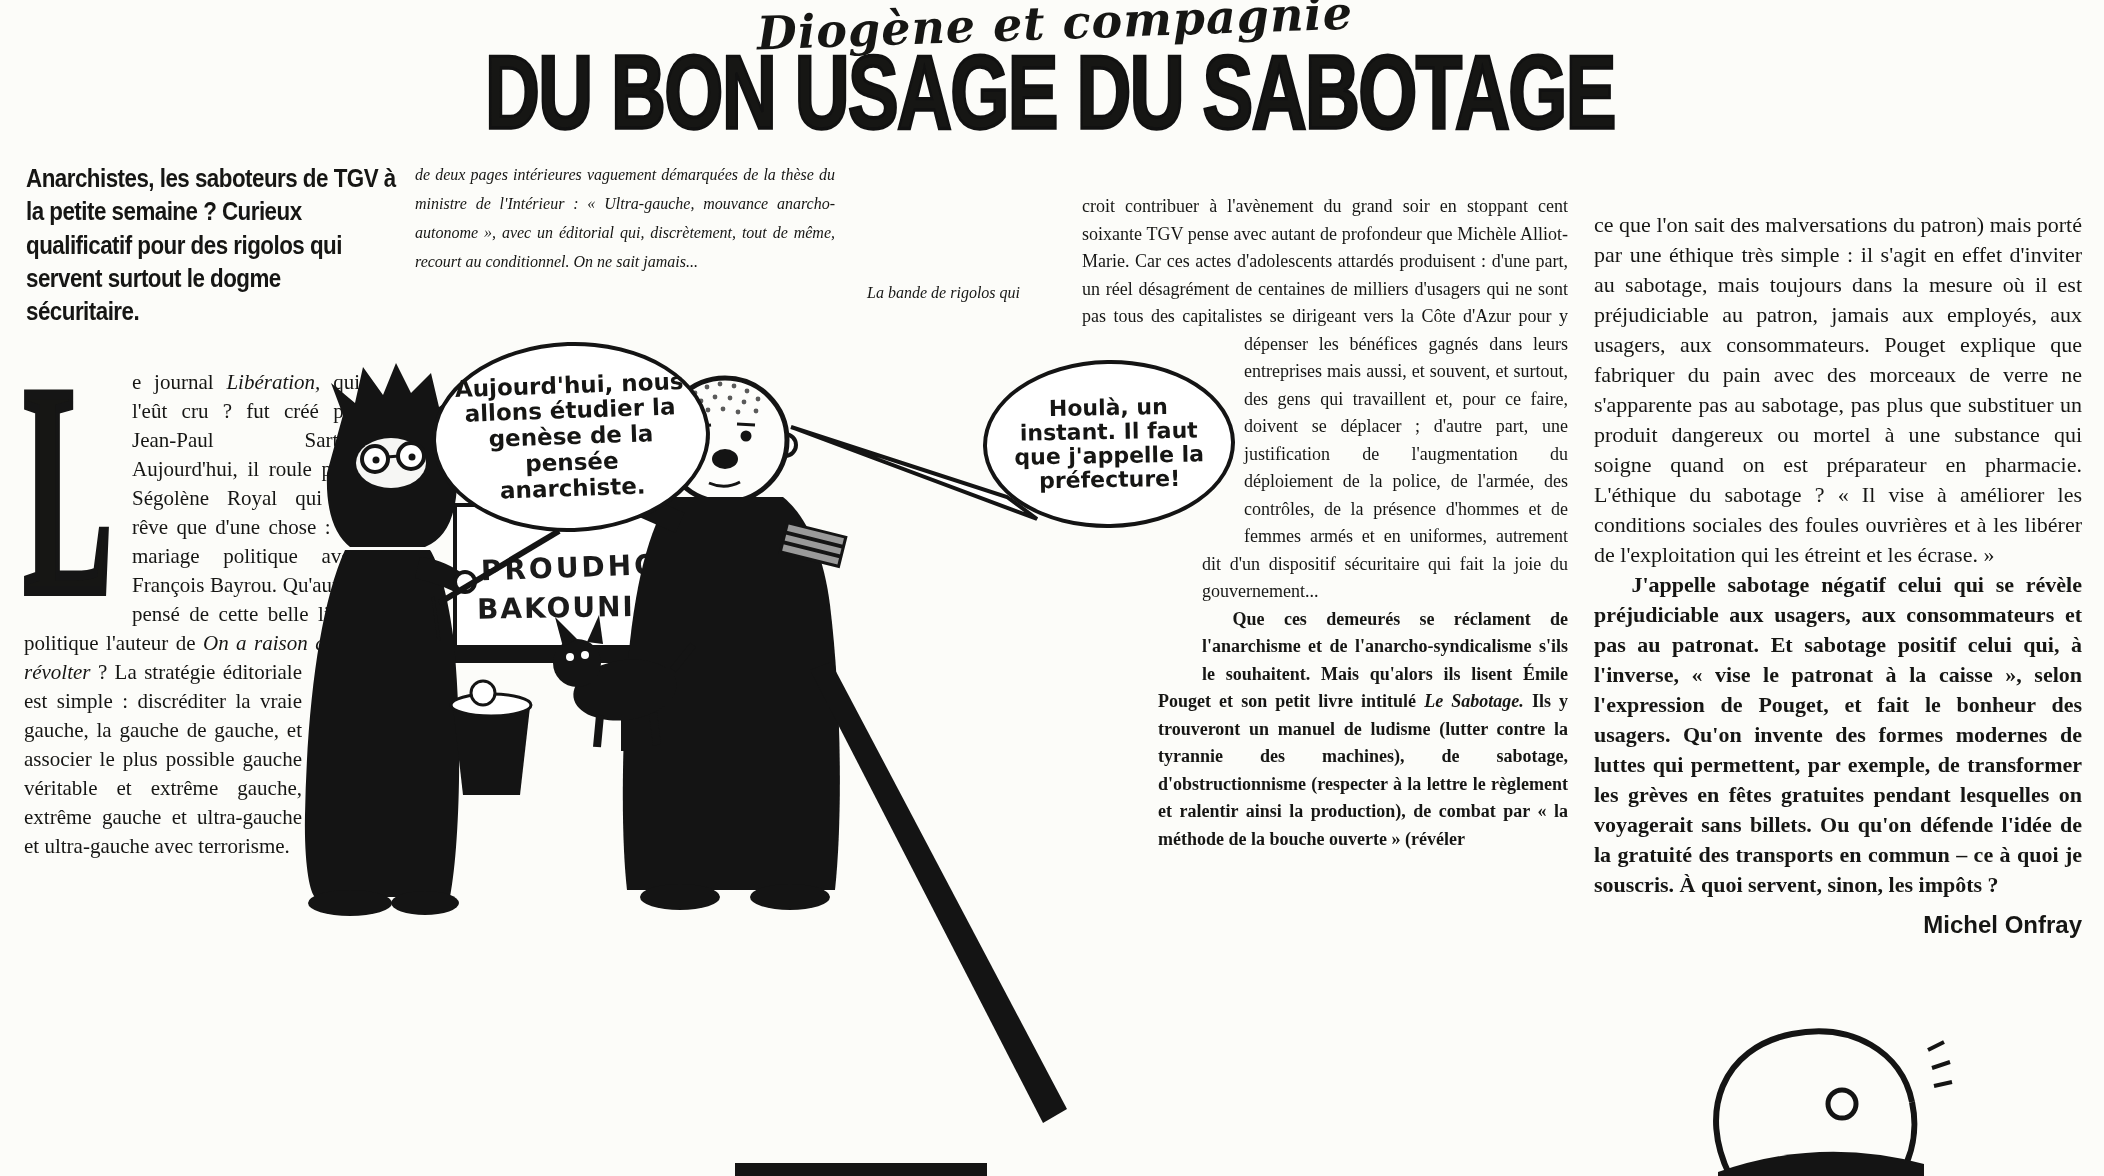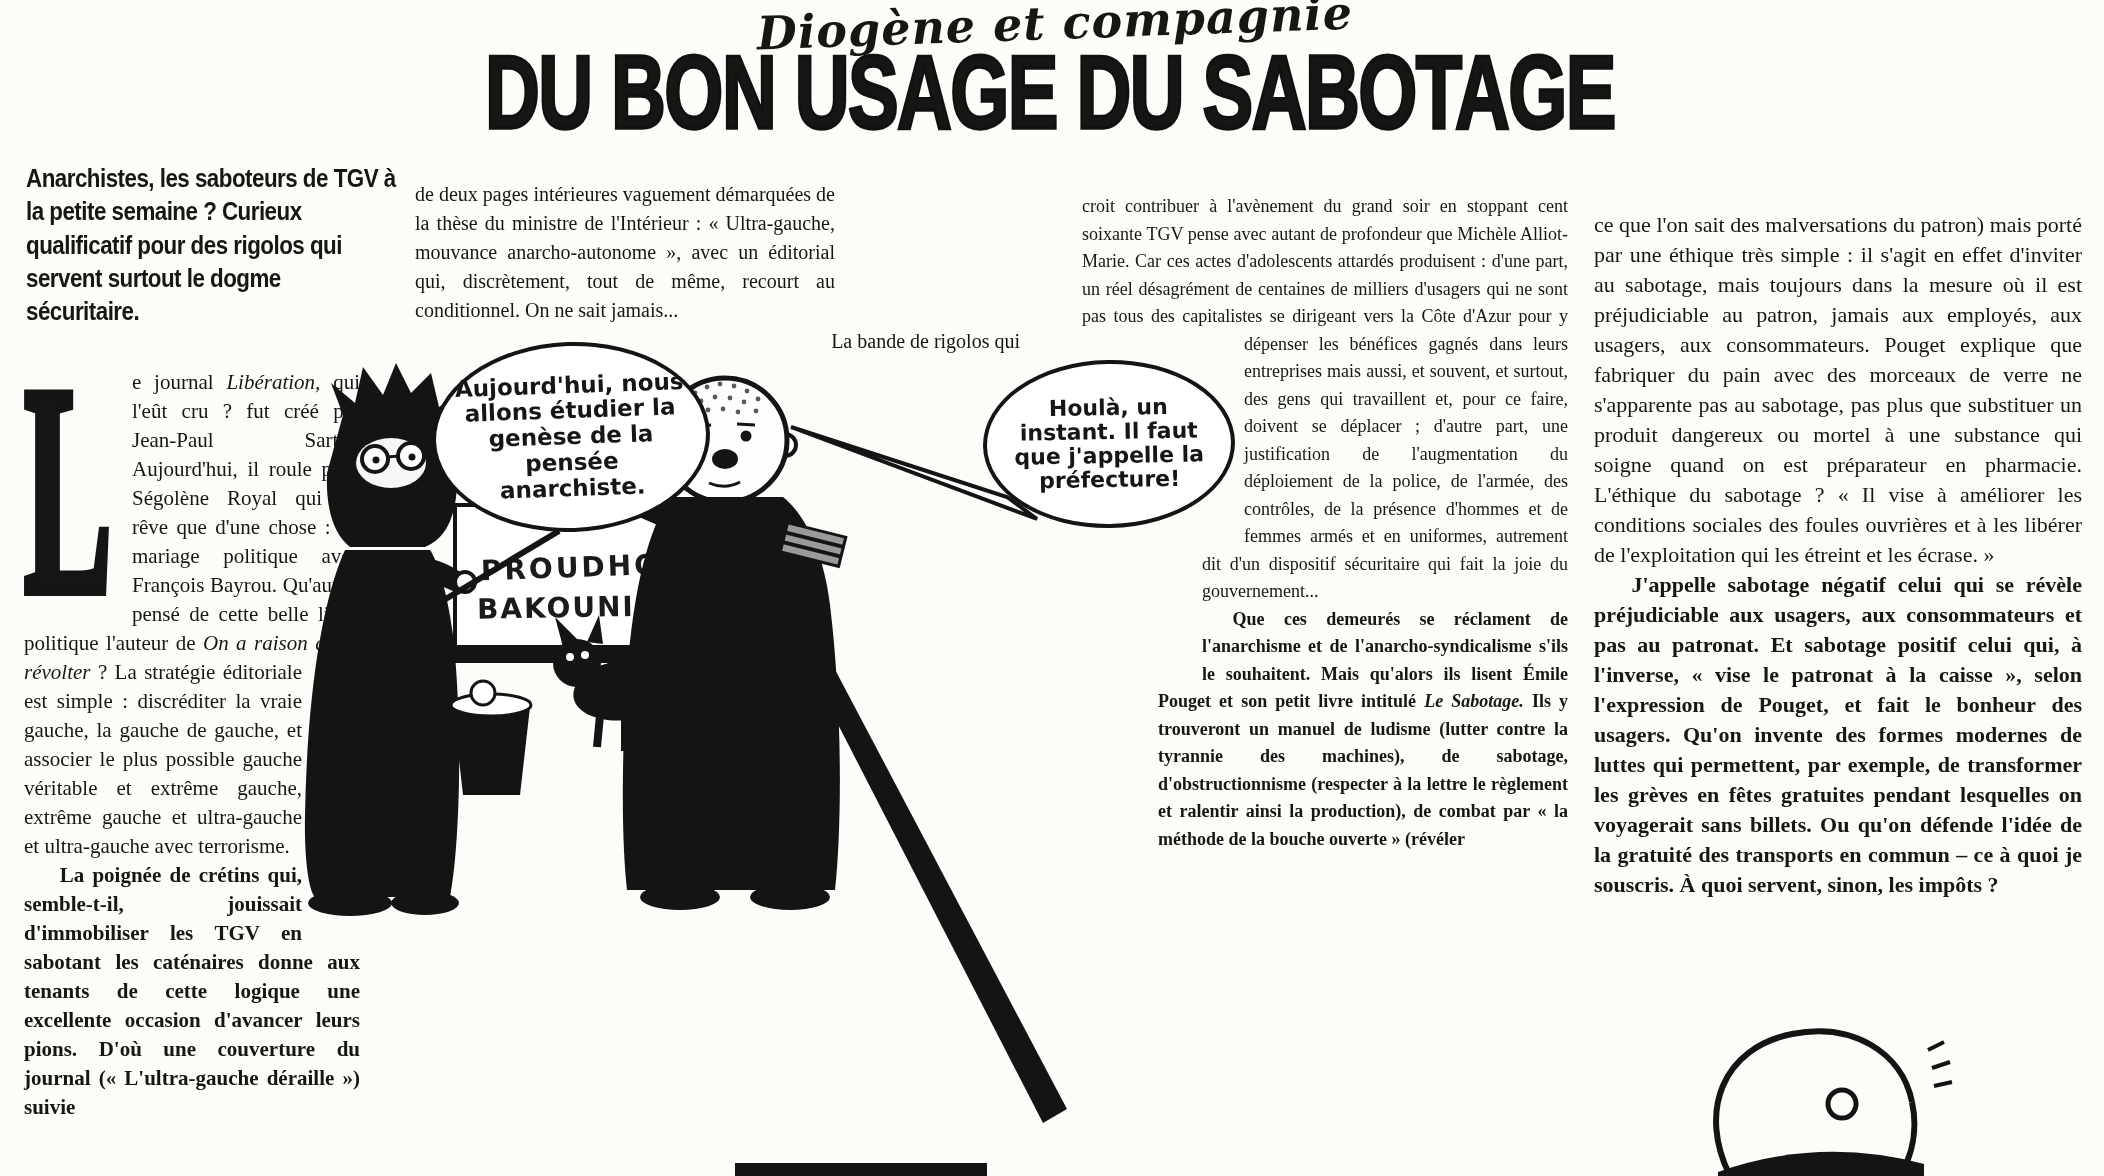--- a/index.html
+++ b/index.html
@@ -15,21 +15,21 @@
             transform:scale(0.80,1.10);transform-origin:center top;white-space:nowrap;}
   .standfirst{position:absolute;left:26px;top:162px;width:432px;
               font-family:"Liberation Sans",sans-serif;font-weight:bold;font-size:26px;
               line-height:1.28;letter-spacing:-0.6px;transform:scale(0.86,1);
               transform-origin:left top;}
   
   .col{position:absolute;text-align:justify;}
   .col p{margin:0;padding:0;}
   .col p.ind{text-indent:1.7em;font-weight:bold;}
   .c1{left:24px;top:368px;width:336px;height:800px;font-size:21px;line-height:29px;}
-  .c2{left:415px;top:180px;width:420px;font-size:20px;line-height:29px;}
+  .c2{left:415px;top:160px;width:420px;font-size:16px;line-height:29px;font-style:italic;}
   .c2 .bande{text-indent:0;margin-left:295px;margin-top:2px;width:310px;text-align:right;}
   .c3{left:1082px;top:193px;width:486px;height:960px;font-size:18px;line-height:27.5px;}
   .c4{left:1594px;top:210px;width:488px;font-size:22px;line-height:30px;}
   .byline{margin-top:10px;text-align:right;font-family:"Liberation Sans",sans-serif;
           font-weight:bold;font-size:24px;}
   
   .dropcap{float:left;width:94px;height:240px;margin:4px 14px 0 0;overflow:visible;}
   .dropcap span{display:block;font-family:"Liberation Serif",serif;font-weight:bold;
                 font-size:300px;line-height:236px;-webkit-text-stroke:10px #151515;
                 transform:scaleX(0.44);transform-origin:0 0;}
@@ -61,37 +61,37 @@
   <div class="kicker">Diogène et compagnie</div>
   <div class="headline">DU BON USAGE DU SABOTAGE</div>
   <div class="standfirst">Anarchistes, les saboteurs de TGV à la petite semaine ? Curieux qualificatif pour des rigolos qui servent surtout le dogme sécuritaire.</div>
 
   <div class="col c1">
     <div class="dropcap">
         <span>L</span>
       </div>
     <div class="sp-c1"></div>
     <p><span>e journal </span><i>Libération,</i><span> qui l'eût cru ? fut créé par Jean-Paul Sartre. Aujourd'hui, il roule pour Ségolène Royal qui ne rêve que d'une chose : un mariage politique avec François Bayrou. Qu'aurait pensé de cette belle ligne politique l'auteur de </span><i>On a raison de se révolter</i><span> ? La stratégie éditoriale est simple : discréditer la vraie gauche, la gauche de gauche, et associer le plus possible gauche véritable et extrême gauche, extrême gauche et ultra-gauche et ultra-gauche avec terrorisme.</span></p>
-    <p class="ind">La poignée de crétins qui, semble-t-il, jouissait d'immobiliser les TGV en sabotant les caténaires donne aux tenants de cette logique une excellente occasion d'avancer leurs pions. D'où une couverture du journal (« L'ultra-gauche déraille ») suivie</p>
   </div>
 
   <div class="col c2">
     <p>de deux pages intérieures vaguement démarquées de la thèse du ministre de l'Intérieur : « Ultra-gauche, mouvance anarcho-autonome », avec un éditorial qui, discrètement, tout de même, recourt au conditionnel. On ne sait jamais...</p>
     <p class="bande">La bande de rigolos qui</p>
   </div>
 
   <div class="col c3">
     <div class="sp-c3"></div>
     <p>croit contribuer à l'avènement du grand soir en stoppant cent soixante TGV pense avec autant de profondeur que Michèle Alliot-Marie. Car ces actes d'adolescents attardés produisent : d'une part, un réel désagrément de centaines de milliers d'usagers qui ne sont pas tous des capitalistes se dirigeant vers la Côte d'Azur pour y dépenser les bénéfices gagnés dans leurs entreprises mais aussi, et souvent, et surtout, des gens qui travaillent et, pour ce faire, doivent se déplacer ; d'autre part, une justification de l'augmentation du déploiement de la police, de l'armée, des contrôles, de la présence d'hommes et de femmes armés et en uniformes, autrement dit d'un dispositif sécuritaire qui fait la joie du gouvernement...</p>
     <p class="ind"><span>Que ces demeurés se réclament de l'anarchisme et de l'anarcho-syndicalisme s'ils le souhaitent. Mais qu'alors ils lisent Émile Pouget et son petit livre intitulé </span><i>Le Sabotage.</i><span> Ils y trouveront un manuel de ludisme (lutter contre la tyrannie des machines), de sabotage, d'obstructionnisme (respecter à la lettre le règlement et ralentir ainsi la production), de combat par « la méthode de la bouche ouverte » (révéler</span></p>
   </div>
 
   <div class="col c4">
     <p>ce que l'on sait des malversations du patron) mais porté par une éthique très simple : il s'agit en effet d'inviter au sabotage, mais toujours dans la mesure où il est préjudiciable au patron, jamais aux employés, aux usagers, aux consommateurs. Pouget explique que fabriquer du pain avec des morceaux de verre ne s'apparente pas au sabotage, pas plus que substituer un produit dangereux ou mortel à une substance qui soigne quand on est préparateur en pharmacie. L'éthique du sabotage ? « Il vise à améliorer les conditions sociales des foules ouvrières et à les libérer de l'exploitation qui les étreint et les écrase. »</p>
     <p class="ind">J'appelle sabotage négatif celui qui se révèle préjudiciable aux usagers, aux consommateurs et pas au patronat. Et sabotage positif celui qui, à l'inverse, « vise le patronat à la caisse », selon l'expression de Pouget, et fait le bonheur des usagers. Qu'on invente des formes modernes de luttes qui permettent, par exemple, de transformer les grèves en fêtes gratuites pendant lesquelles on voyagerait sans billets. Ou qu'on défende l'idée de la gratuité des transports en commun – ce à quoi je souscris. À quoi servent, sinon, les impôts ?</p>
+    <div class="byline">Michel Onfray</div>
   </div>
 
   <svg class="cartoon" viewBox="0 0 890 831" xmlns="http://www.w3.org/2000/svg">
 
     <g>
       <rect x="230" y="160" width="245" height="145" fill="#ffffff" stroke="#141414" stroke-width="4"></rect>
       <rect x="468" y="158" width="16" height="150" fill="#2a2a2a"></rect>
       <rect x="185" y="300" width="298" height="18" fill="#141414"></rect>
       <text x="256" y="232" font-family="DejaVu Sans, sans-serif" font-weight="bold" font-size="28" letter-spacing="3" fill="#1b1b1b" transform="rotate(-2 350 225)">PROUDHON</text>
       <text x="252" y="272" font-family="DejaVu Sans, sans-serif" font-weight="bold" font-size="28" letter-spacing="2" fill="#1b1b1b" transform="rotate(-1 350 262)">BAKOUNINE</text>

